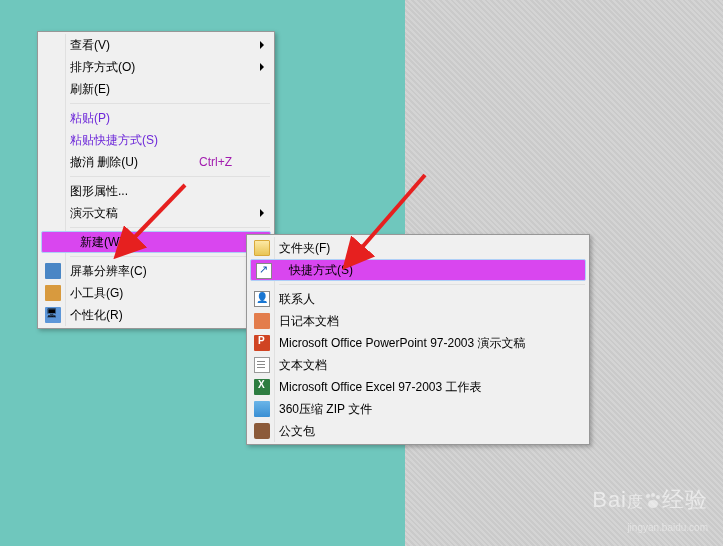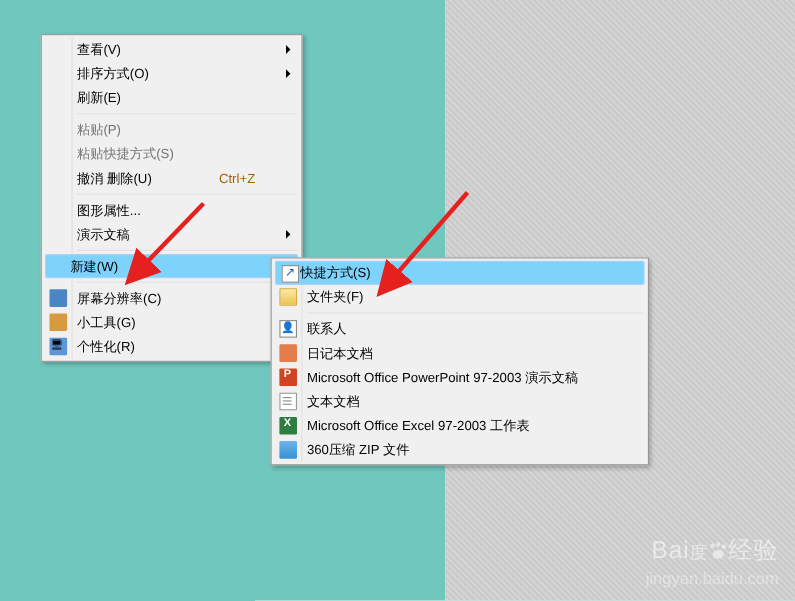--- a/index.html
+++ b/index.html
@@ -47,32 +47,32 @@
     .menu-item {
       display: flex;
       align-items: center;
       height: 22px;
       padding: 0 20px 0 30px;
       position: relative;
       color: #000;
       cursor: default;
     }
     .menu-item.disabled {
-      color: #737373;
+      color: #6d28d9;
     }
     .menu-item.highlighted {
-      background: #7dd3fc;
+      background: #d946ef;
       border: 1px solid #AECFF7;
       border-radius: 2px;
       margin: 0 1px;
-      padding-left: 22px;
+      padding-left: 38px;
     }
     .menu-item .label { flex: 1; }
     .menu-item .shortcut {
-      color: #a16207;
+      color: #a21caf;
       margin-left: 20px;
       position: absolute;
       right: 40px;
     }
     .menu-item .submenu-arrow {
       position: absolute;
       right: 8px;
       width: 0; height: 0;
       border-top: 4px solid transparent;
       border-bottom: 4px solid transparent;
@@ -128,21 +128,21 @@
       position: absolute;
       right: 15px;
       bottom: 10px;
       color: rgba(255,255,255,0.55);
       font-size: 22px;
       font-family: Arial, sans-serif;
       text-align: right;
       line-height: 1.1;
     }
     .watermark .big { font-weight: normal; letter-spacing: 1px;}
-    .watermark .small { font-size: 15px; color: rgba(255,255,255,0.4); }
+    .watermark .small { font-size: 10px; color: rgba(255,255,255,0.4); }
     .watermark .paw {
       display:inline-block;
       width:18px;height:18px;
       position:relative;
       vertical-align:middle;
     }
     .watermark .paw::before{
       content:"";
       position:absolute;
       width:10px;height:8px;
@@ -223,28 +223,28 @@
   </div>
   <div class="menu-item">
     <span class="menu-icon icon-personalize"></span>
     <span class="label">个性化(R)</span>
   </div>
 </div>
 
 <div class="context-menu menu-secondary">
   <div class="icon-strip"></div>
 
+  <div class="menu-item">
+    <span class="menu-icon icon-folder"></span>
+    <span class="label">文件夹(F)</span>
+  </div>
   <div class="menu-item highlighted">
     <span class="menu-icon icon-shortcut"></span>
     <span class="label">快捷方式(S)</span>
   </div>
-  <div class="menu-item">
-    <span class="menu-icon icon-folder"></span>
-    <span class="label">文件夹(F)</span>
-  </div>
 
   <div class="menu-separator"></div>
 
   <div class="menu-item">
     <span class="menu-icon icon-contact"></span>
     <span class="label">联系人</span>
   </div>
   <div class="menu-item">
     <span class="menu-icon icon-diary"></span>
     <span class="label">日记本文档</span>
@@ -257,20 +257,24 @@
     <span class="menu-icon icon-text"></span>
     <span class="label">文本文档</span>
   </div>
   <div class="menu-item">
     <span class="menu-icon icon-excel"></span>
     <span class="label">Microsoft Office Excel 97-2003 工作表</span>
   </div>
   <div class="menu-item">
     <span class="menu-icon icon-zip"></span>
     <span class="label">360压缩 ZIP 文件</span>
+  </div>
+  <div class="menu-item">
+    <span class="menu-icon icon-briefcase"></span>
+    <span class="label">公文包</span>
   </div>
 </div>
 
 <svg class="arrow-annotation arrow-svg" style="left:115px;top:180px;width:80px;height:80px;">
   <defs>
     <marker id="ah1" markerWidth="8" markerHeight="8" refX="2" refY="4" orient="auto">
       <polygon points="0 0, 8 4, 0 8" fill="#E6201F"></polygon>
     </marker>
   </defs>
   <line x1="70" y1="5" x2="15" y2="62" stroke="#E6201F" stroke-width="4" marker-end="url(#ah1)"></line>

